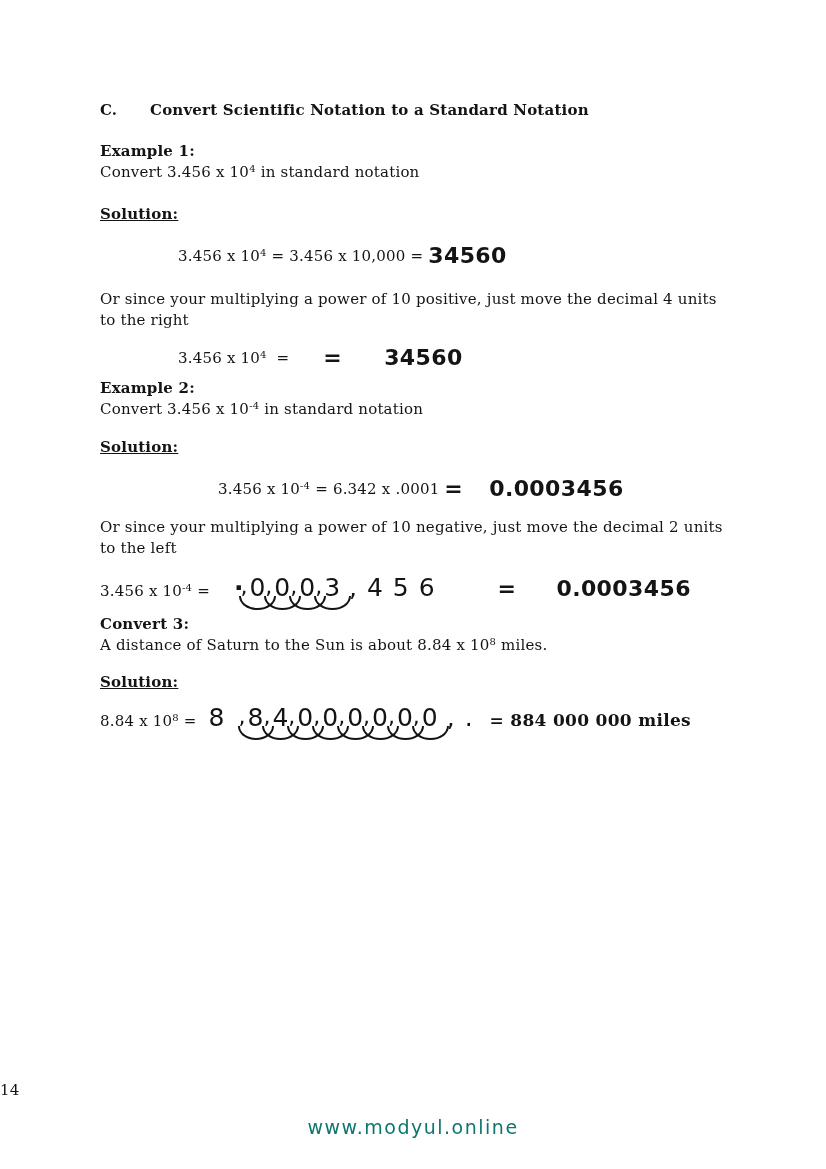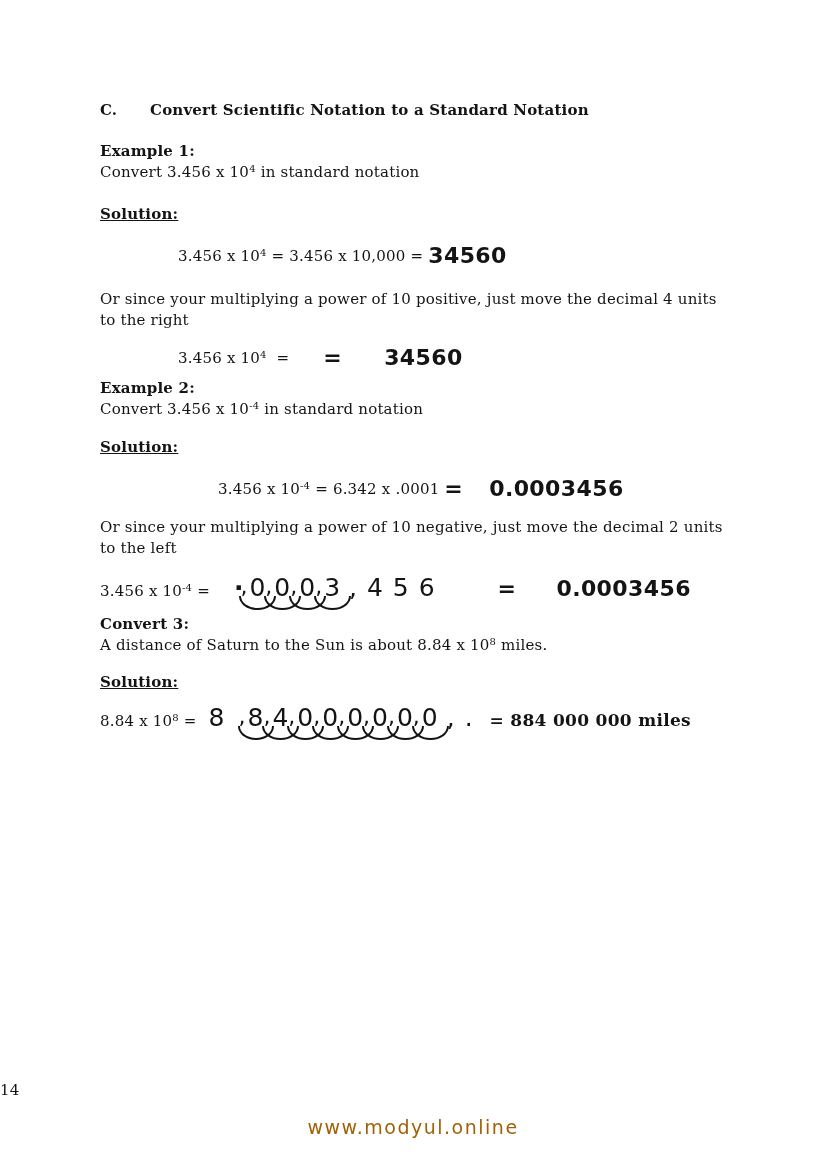--- a/index.html
+++ b/index.html
@@ -39,21 +39,21 @@
     border:2px solid #141414;border-top:none;
     border-radius:0 0 50% 50% / 0 0 100% 100%;
   }
   .lead{margin-right:3px;}
   .lead-dot{font-weight:bold;margin-right:1px;}
   .trail{margin-left:4px;}
   .page-num{position:absolute;top:1080px;left:0;width:100%;text-align:left;}
   .watermark{
     position:absolute;top:1117px;left:0;width:100%;text-align:center;
     font-family:"DejaVu Sans","Liberation Sans",sans-serif;
-    font-size:19px;color:#a16207;letter-spacing:1.5px;
+    font-size:19px;color:#0f766e;letter-spacing:1.5px;
   }
 </style>
 </head>
 <body>
 
 <div class="page">
   <div class="content">
 
     <div class="title-row">
       <span class="title-label">C.</span>

